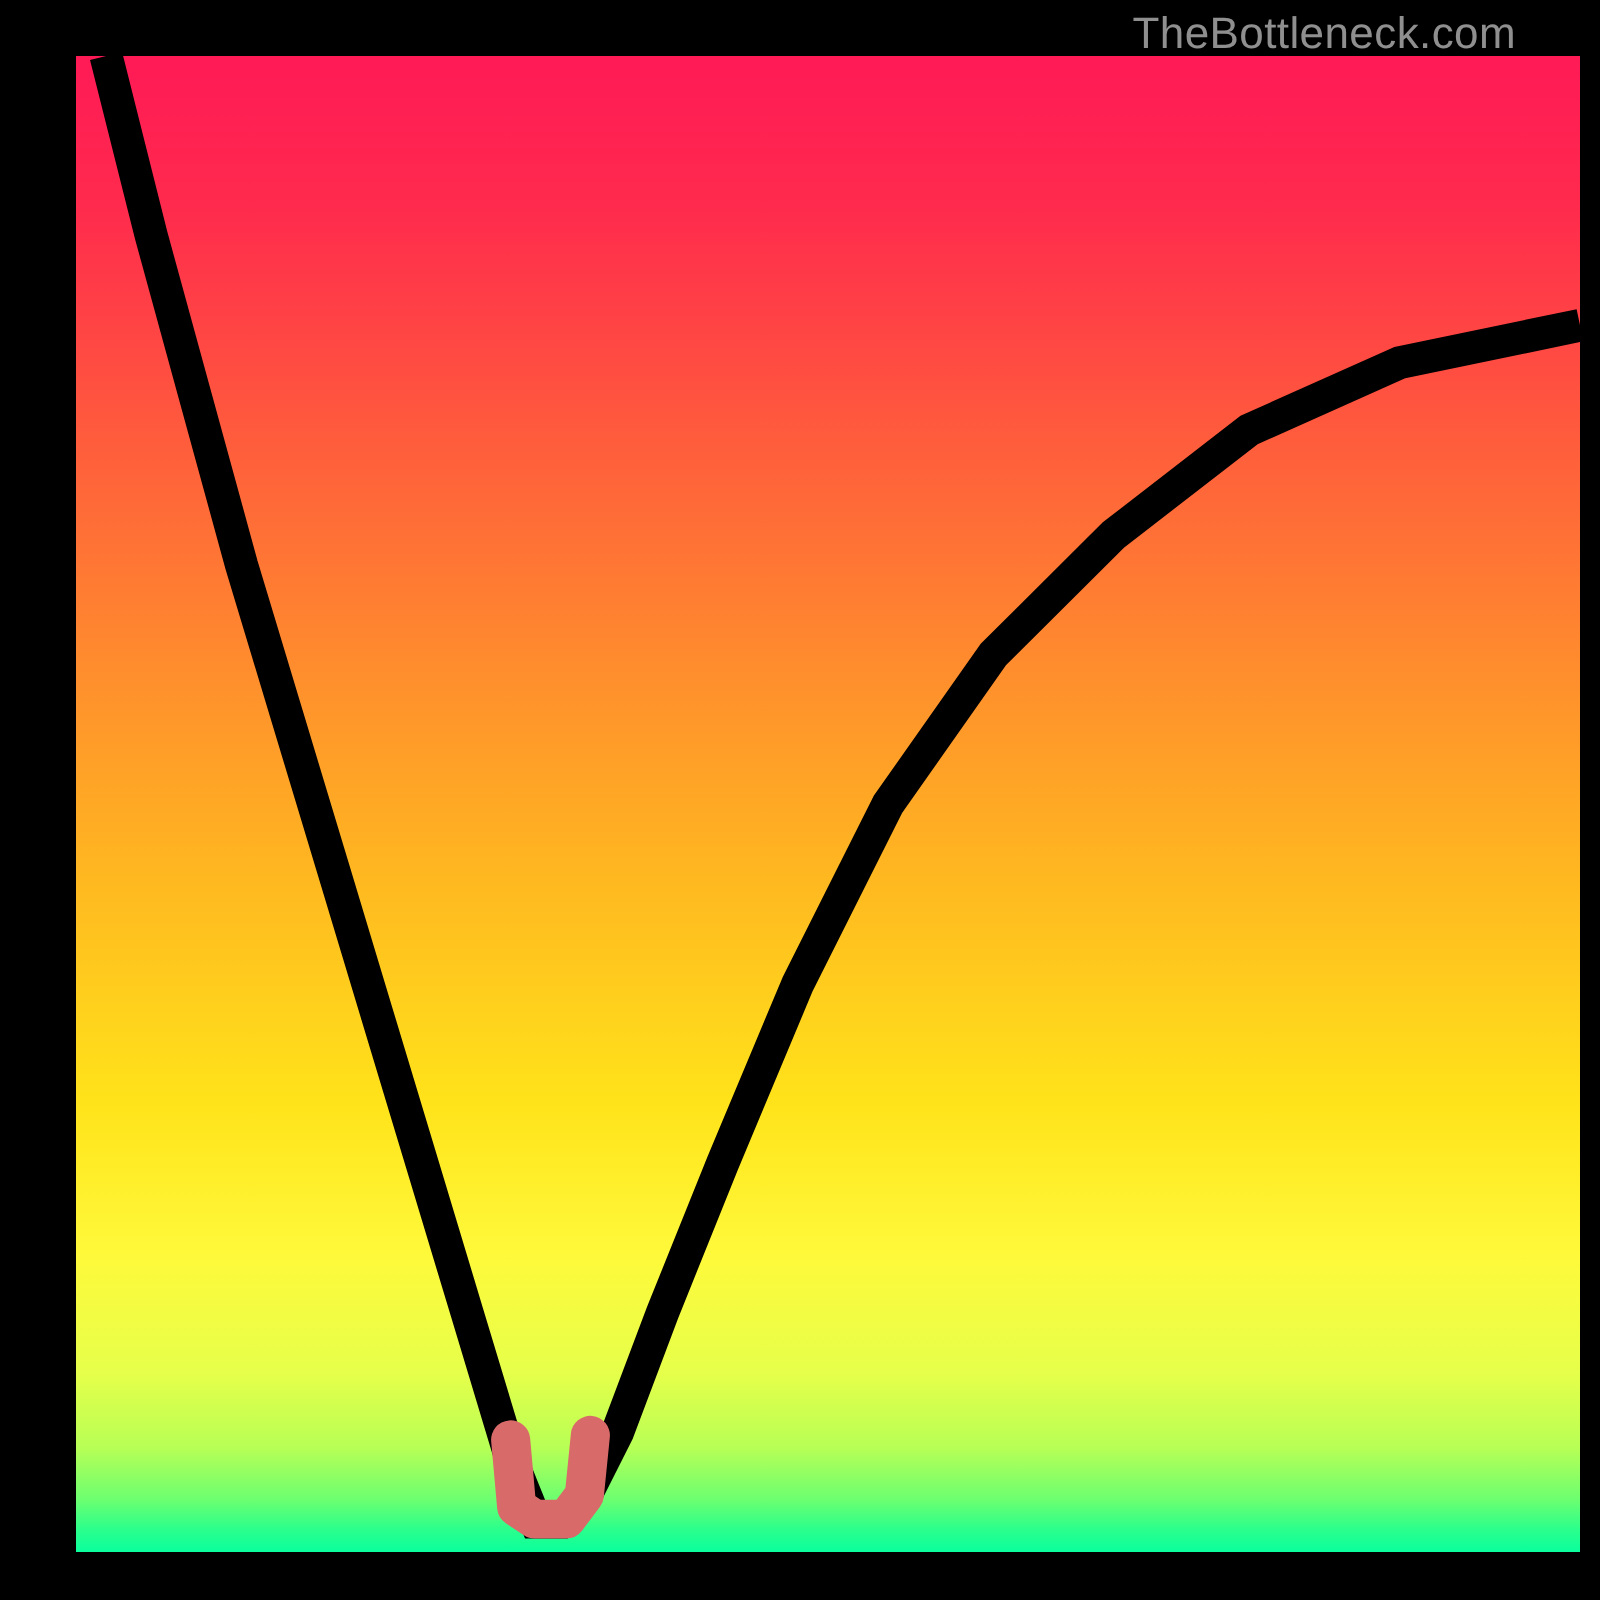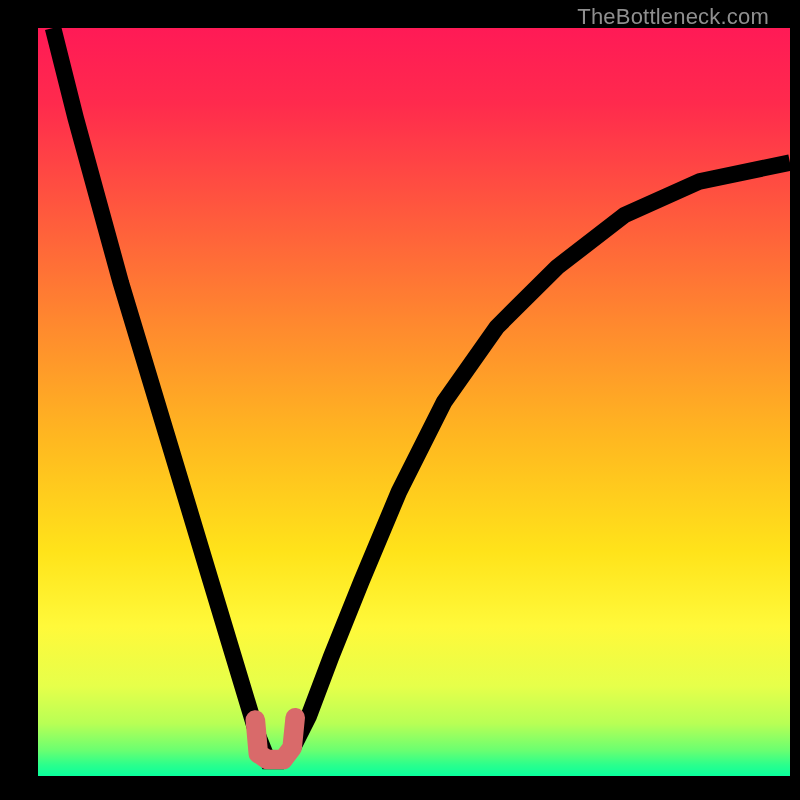--- a/index.html
+++ b/index.html
@@ -10,21 +10,20 @@
     background: #000;
     overflow: hidden;
   }
   .frame {
     position: absolute;
     left: 0;
     top: 0;
     width: 768px;
     height: 800px;
     background: #000;
-    padding-left: 11px;
   }
   .plot {
     position: absolute;
     left: 38px;
     top: 28px;
     width: 752px;
     height: 748px;
     overflow: hidden;
   }
   .gradient {

